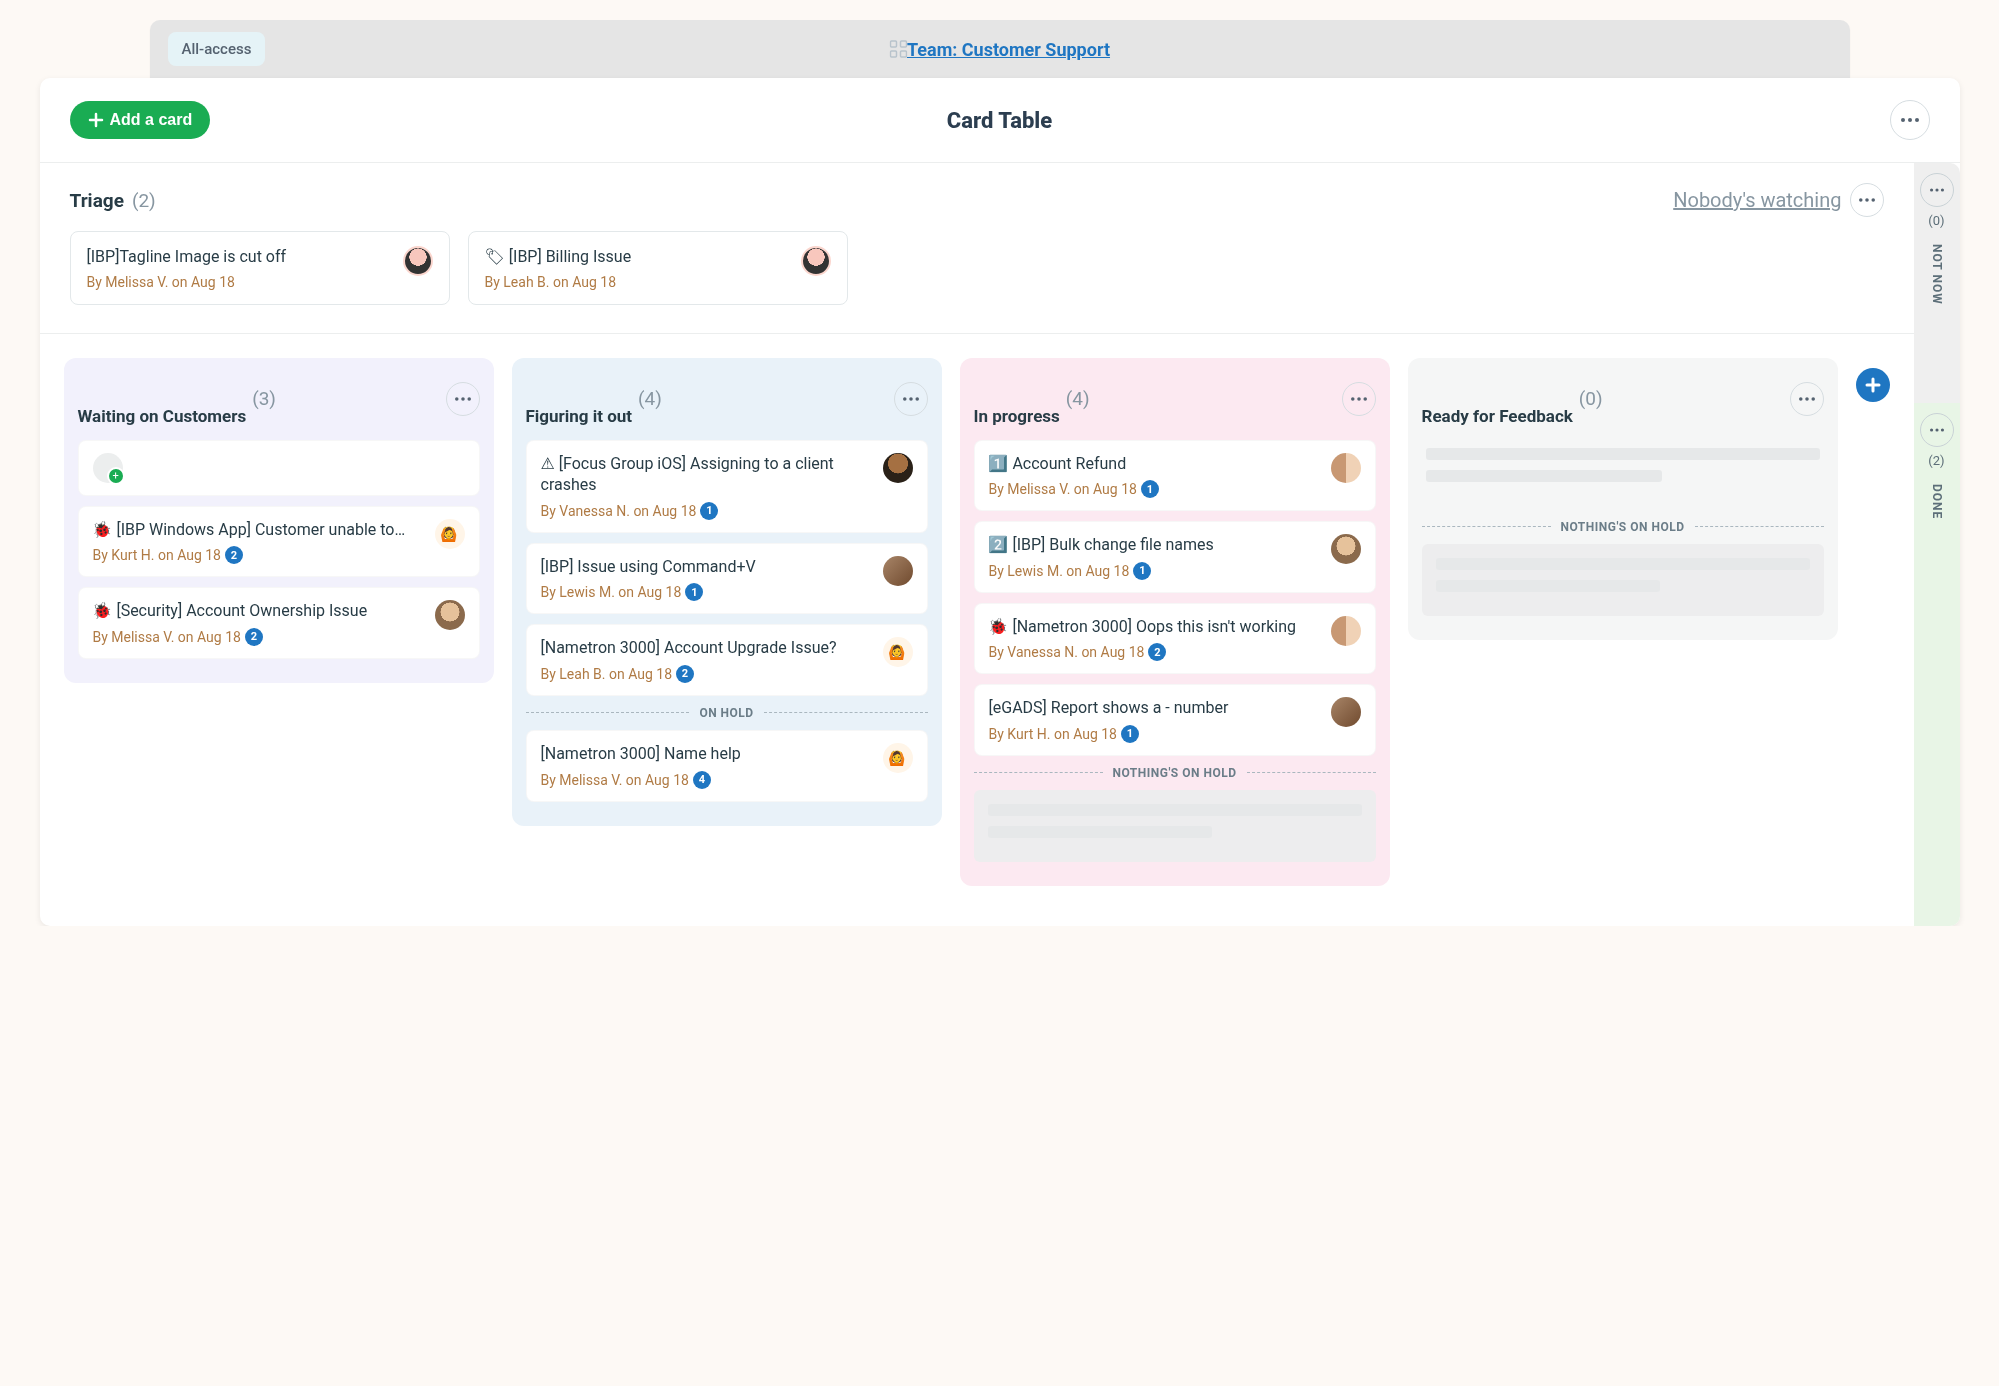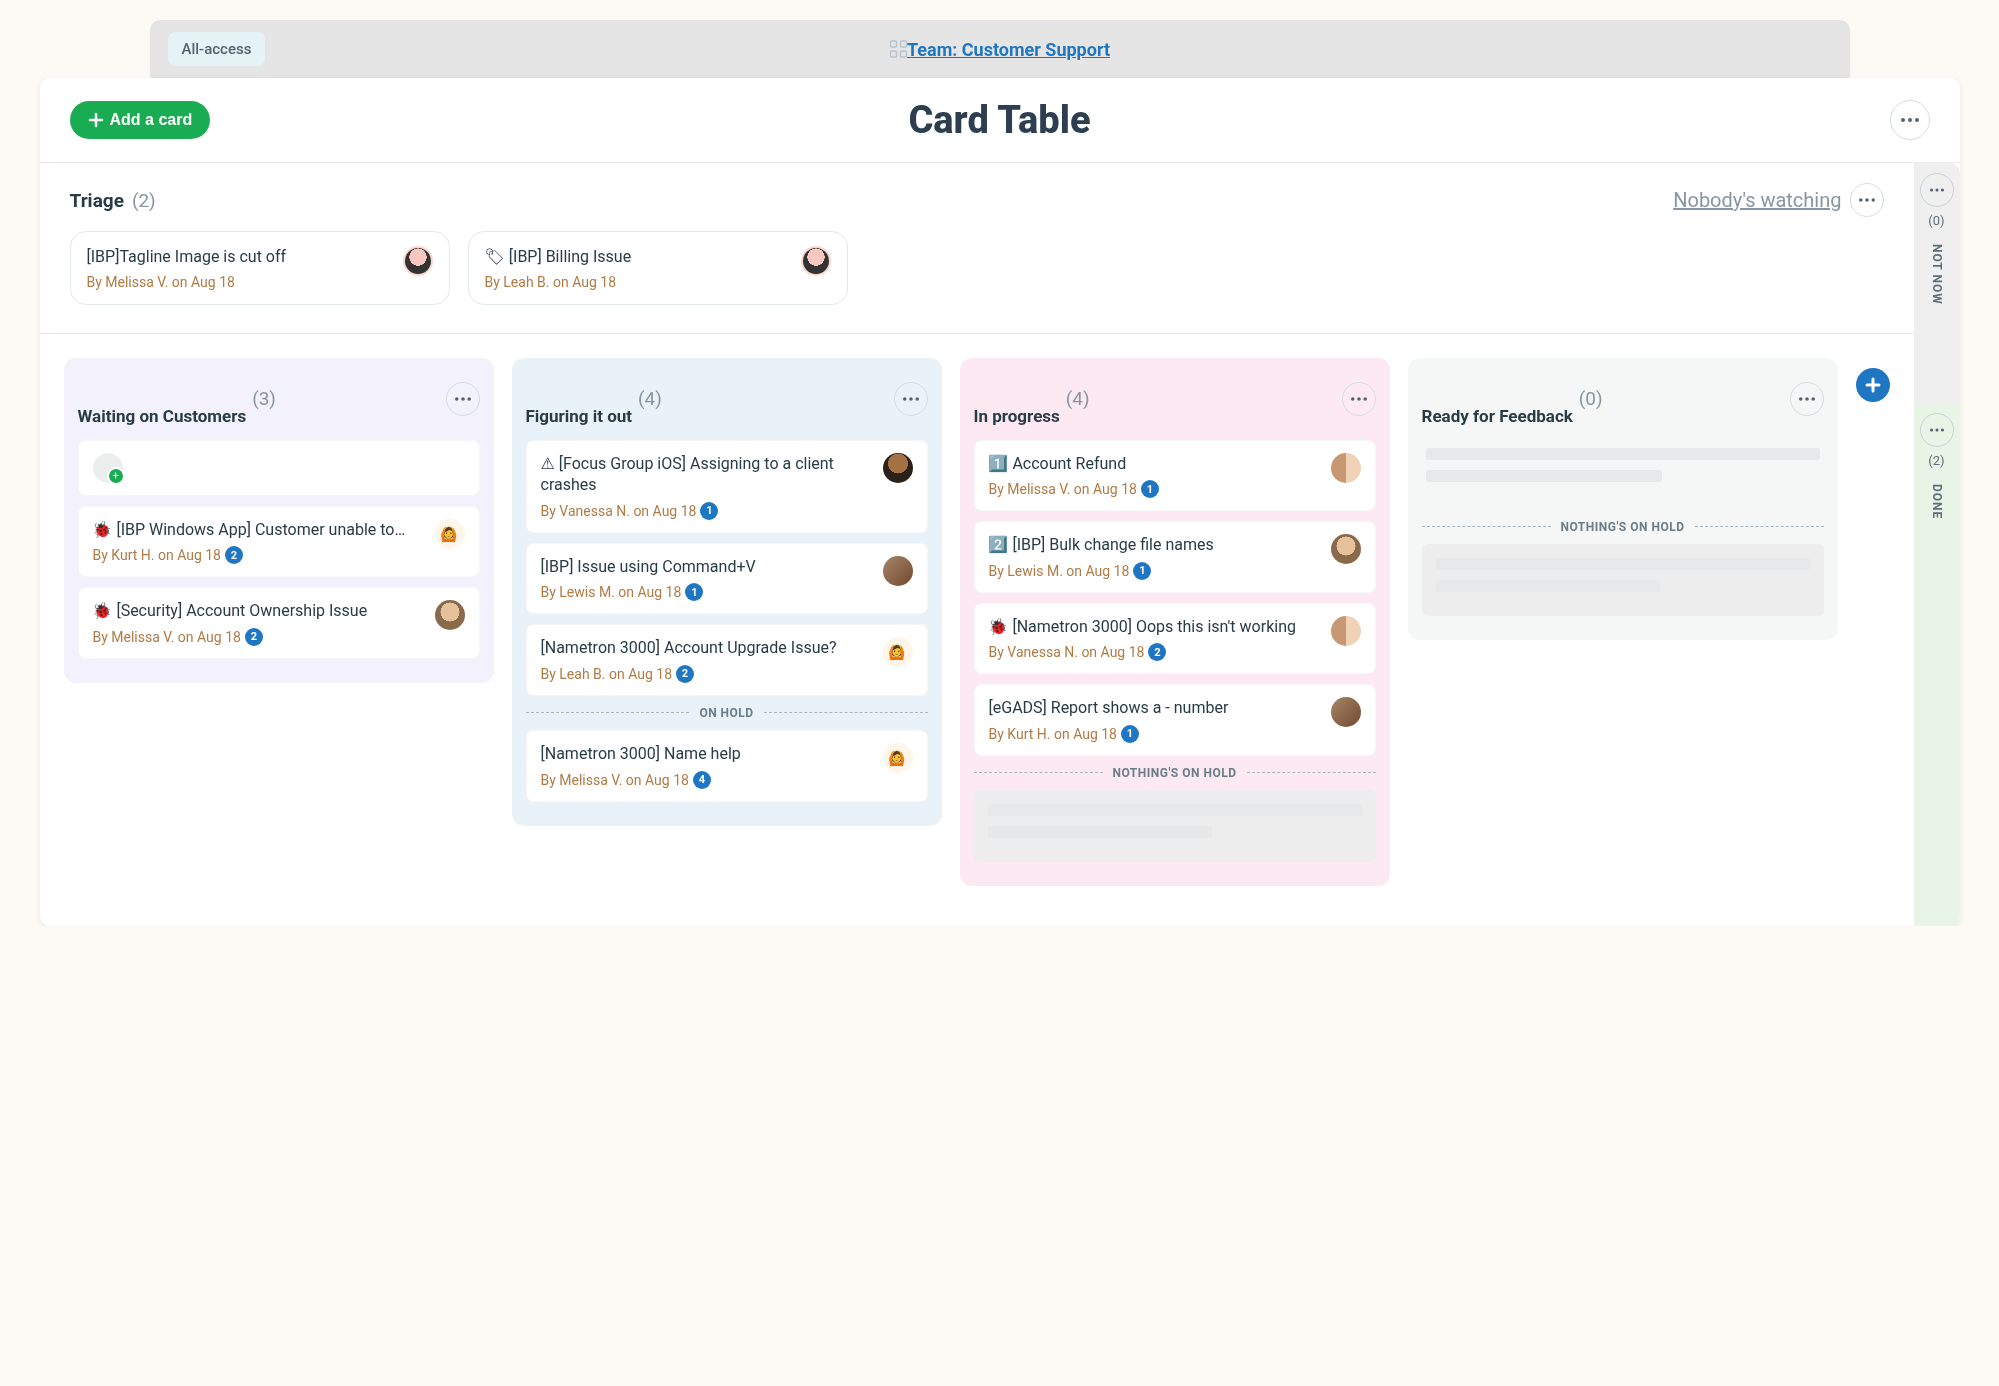--- a/index.html
+++ b/index.html
@@ -74,21 +74,21 @@
     font-weight: 600;
     display: flex;
     align-items: center;
     gap: 6px;
     cursor: pointer;
   }
   .page-title {
     position: absolute;
     left: 50%;
     transform: translateX(-50%);
-    font-size: 38px;
+    font-size: 22px;
     font-weight: 800;
     color: #2c3e50;
   }
   .more-btn {
     border: 1px solid #d6dde1;
     background: #fff;
     width: 40px; height: 40px;
     border-radius: 50%;
     display: flex;
     align-items: center; justify-content: center;
@@ -158,21 +158,21 @@
     color: #8796a1;
     font-size: 20px;
     text-decoration: underline;
   }
   .triage-cards {
     display: flex;
     gap: 18px;
   }
   .triage-card {
     border: 1px solid #e3e8ea;
-    border-radius: 16px;
+    border-radius: 8px;
     padding: 14px 16px;
     width: 380px;
     display: flex;
     gap: 10px;
     align-items: flex-start;
     cursor: pointer;
   }
   .triage-card .content { flex: 1; }
   .card-title {
     font-size: 16px;

